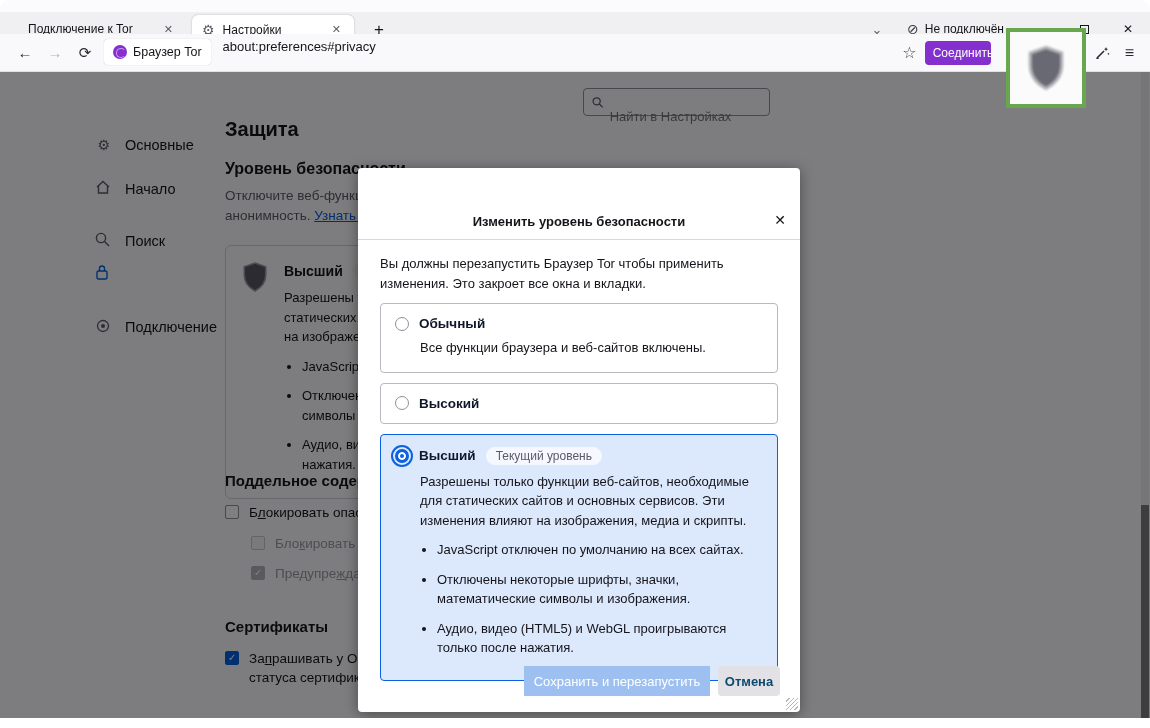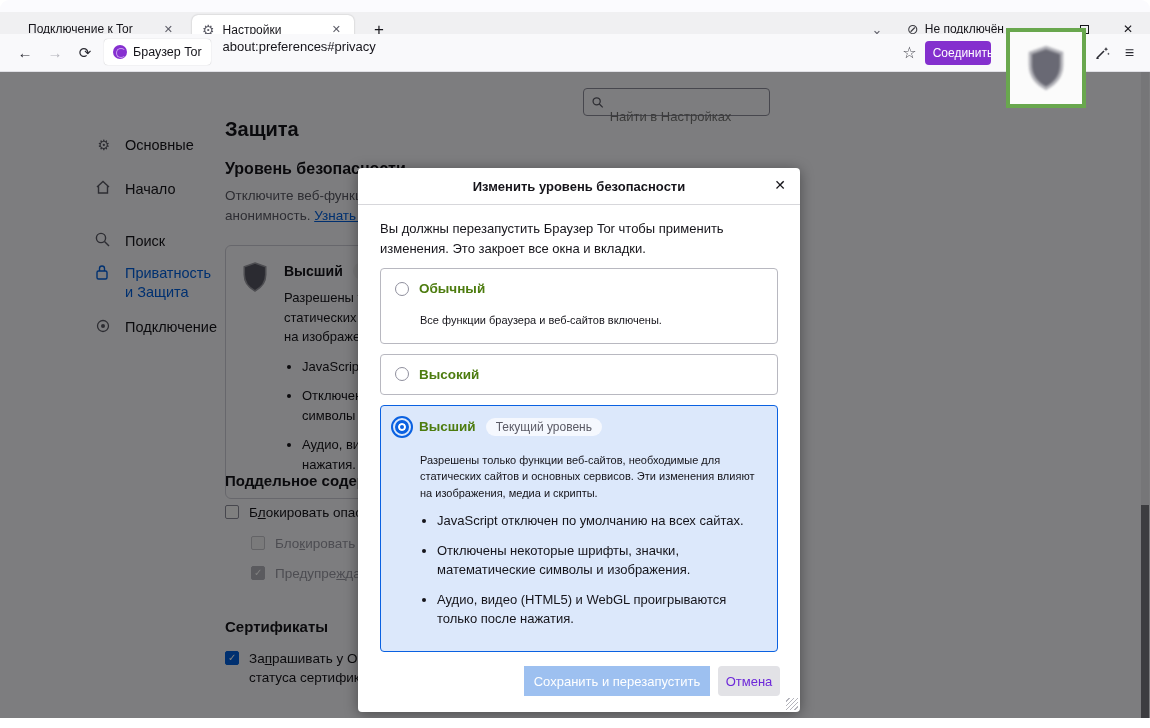--- a/index.html
+++ b/index.html
@@ -67,38 +67,38 @@
   .cb.checked { background:#0061e0; border-color:#0061e0; }
   .cb.checked-dis { background:#b4b4bc; border-color:#b4b4bc; }
   .cb.checked::after,.cb.checked-dis::after { content:"✓"; position:absolute; left:2px; top:-1px; color:#fff; font-size:10px; }
   .ak { text-decoration:underline; }
   .scroll-track { position:absolute; right:1px; top:0; width:8px; height:646px; background:#ededf0; }
   .scroll-thumb { position:absolute; right:1px; top:433px; width:8px; height:213px; background:#7a7a80; }
   .dim { position:absolute; left:0; top:0; width:100%; height:100%; background:rgba(0,0,0,.5); }
 
   
   .modal { position:absolute; left:358px; top:168px; width:442px; height:544px; background:#fff; border-radius:4px; box-shadow:0 2px 14px rgba(0,0,0,.4); z-index:50; }
-  .m-head { height:37px; border-bottom:1px solid #d7d7db; display:flex; align-items:center; justify-content:center; position:relative; }
+  .m-head { height:37px; border-bottom:1px solid #d7d7db; display:flex; align-items:center; justify-content:center; position:relative;margin-top:35px; }
   .m-title { font-size:13px; font-weight:bold; color:#15141a; }
   .m-close { position:absolute; right:14px; top:9px; font-size:14px; color:#15141a; }
   .m-body { padding:14px 22px 0 22px; }
   .m-intro { font-size:13px; color:#15141a; line-height:1.5; max-width:390px; }
   .opt { border:1px solid #b8b8c0; border-radius:4px; padding:12px 14px; margin-top:10px; position:relative; }
   .opt.selected { border-color:#0a61e1; background:#dce8fb; }
   .opt-row { display:flex; align-items:center; gap:10px; }
   .radio { width:14px; height:14px; border:1px solid #8f8f9d; border-radius:50%; background:#fff; flex:none; }
   .radio.sel { width:14px; height:14px; border:3px solid #0a61e1; background:#0a61e1; box-shadow:inset 0 0 0 2px #fff; outline:2px solid #0a61e1; outline-offset:2px; border-radius:50%; }
-  .opt-label { font-size:13.5px; font-weight:bold; color:#4d7c0f; }
+  .opt-label { font-size:13.5px; font-weight:bold; color:#0f172a; }
   .opt .badge { background:#f5f8fe; }
-  .opt-desc { font-size:11px; color:#15141a; line-height:1.5; margin:16px 0 2px 25px; max-width:368px; }
+  .opt-desc { font-size:13px; color:#15141a; line-height:1.5; margin:7px 0 2px 25px; max-width:368px; }
   .opt ul { margin:10px 0 2px 42px; max-width:352px; }
   .opt li { font-size:13px; color:#15141a; line-height:1.5; margin-bottom:10px; }
   .m-foot { position:absolute; right:20px; bottom:16px; display:flex; gap:8px; }
   .btn-primary { width:186px; height:30px; background:#9dc0f0; color:#fff; border:none; border-radius:0; font-size:13px; font-family:inherit; }
-  .btn-cancel { width:62px; height:30px; background:#e2e2e6; color:#6d28d9; border:none; border-radius:4px; font-size:13px; font-family:inherit; }
+  .btn-cancel { width:62px; height:30px; background:#e2e2e6; color:#0c4a6e; border:none; border-radius:4px; font-size:13px; font-family:inherit;font-weight:bold; }
   .grip { position:absolute; right:2px; bottom:2px; width:12px; height:12px; background:repeating-linear-gradient(135deg,transparent 0 2px,#b5b5bc 2px 3px); }
 
   
   .anno { position:absolute; left:1006px; top:28px; width:80px; height:80px; background:#fbfbfb; border:4px solid #69a74e; z-index:60; display:flex; align-items:center; justify-content:center; }
   .anno svg { filter:blur(1.2px); opacity:.88; }
   .below-strip { position:absolute; left:0; top:718px; width:100%; height:10px; background:#fff; }
   svg { display:block; }
 </style>
 </head>
 <body>
@@ -188,21 +188,20 @@
       </span>
       <span>Поиск</span>
     </div>
     <div class="sb-item active" style="top:192px">
       <span class="ic">
         <svg width="14" height="16" viewBox="0 0 14 16">
             <rect x="2" y="7" width="10" height="8" rx="1.5" stroke="#0061e0" stroke-width="1.4" fill="none"></rect>
             <path d="M4.5 7 V4.5 a2.5 2.5 0 0 1 5 0 V7" stroke="#0061e0" stroke-width="1.4" fill="none"></path>
           </svg>
       </span>
-      <span>Приватность и Защита</span>
     </div>
     <div class="sb-item" style="top:246px">
       <span class="ic">
         <svg width="16" height="16" viewBox="0 0 16 16">
             <circle cx="8" cy="8" r="2" fill="#5b5b66"></circle>
             <circle cx="8" cy="8" r="5.5" stroke="#5b5b66" stroke-width="1.3" fill="none"></circle>
           </svg>
       </span>
       <span>Подключение</span>
     </div>

